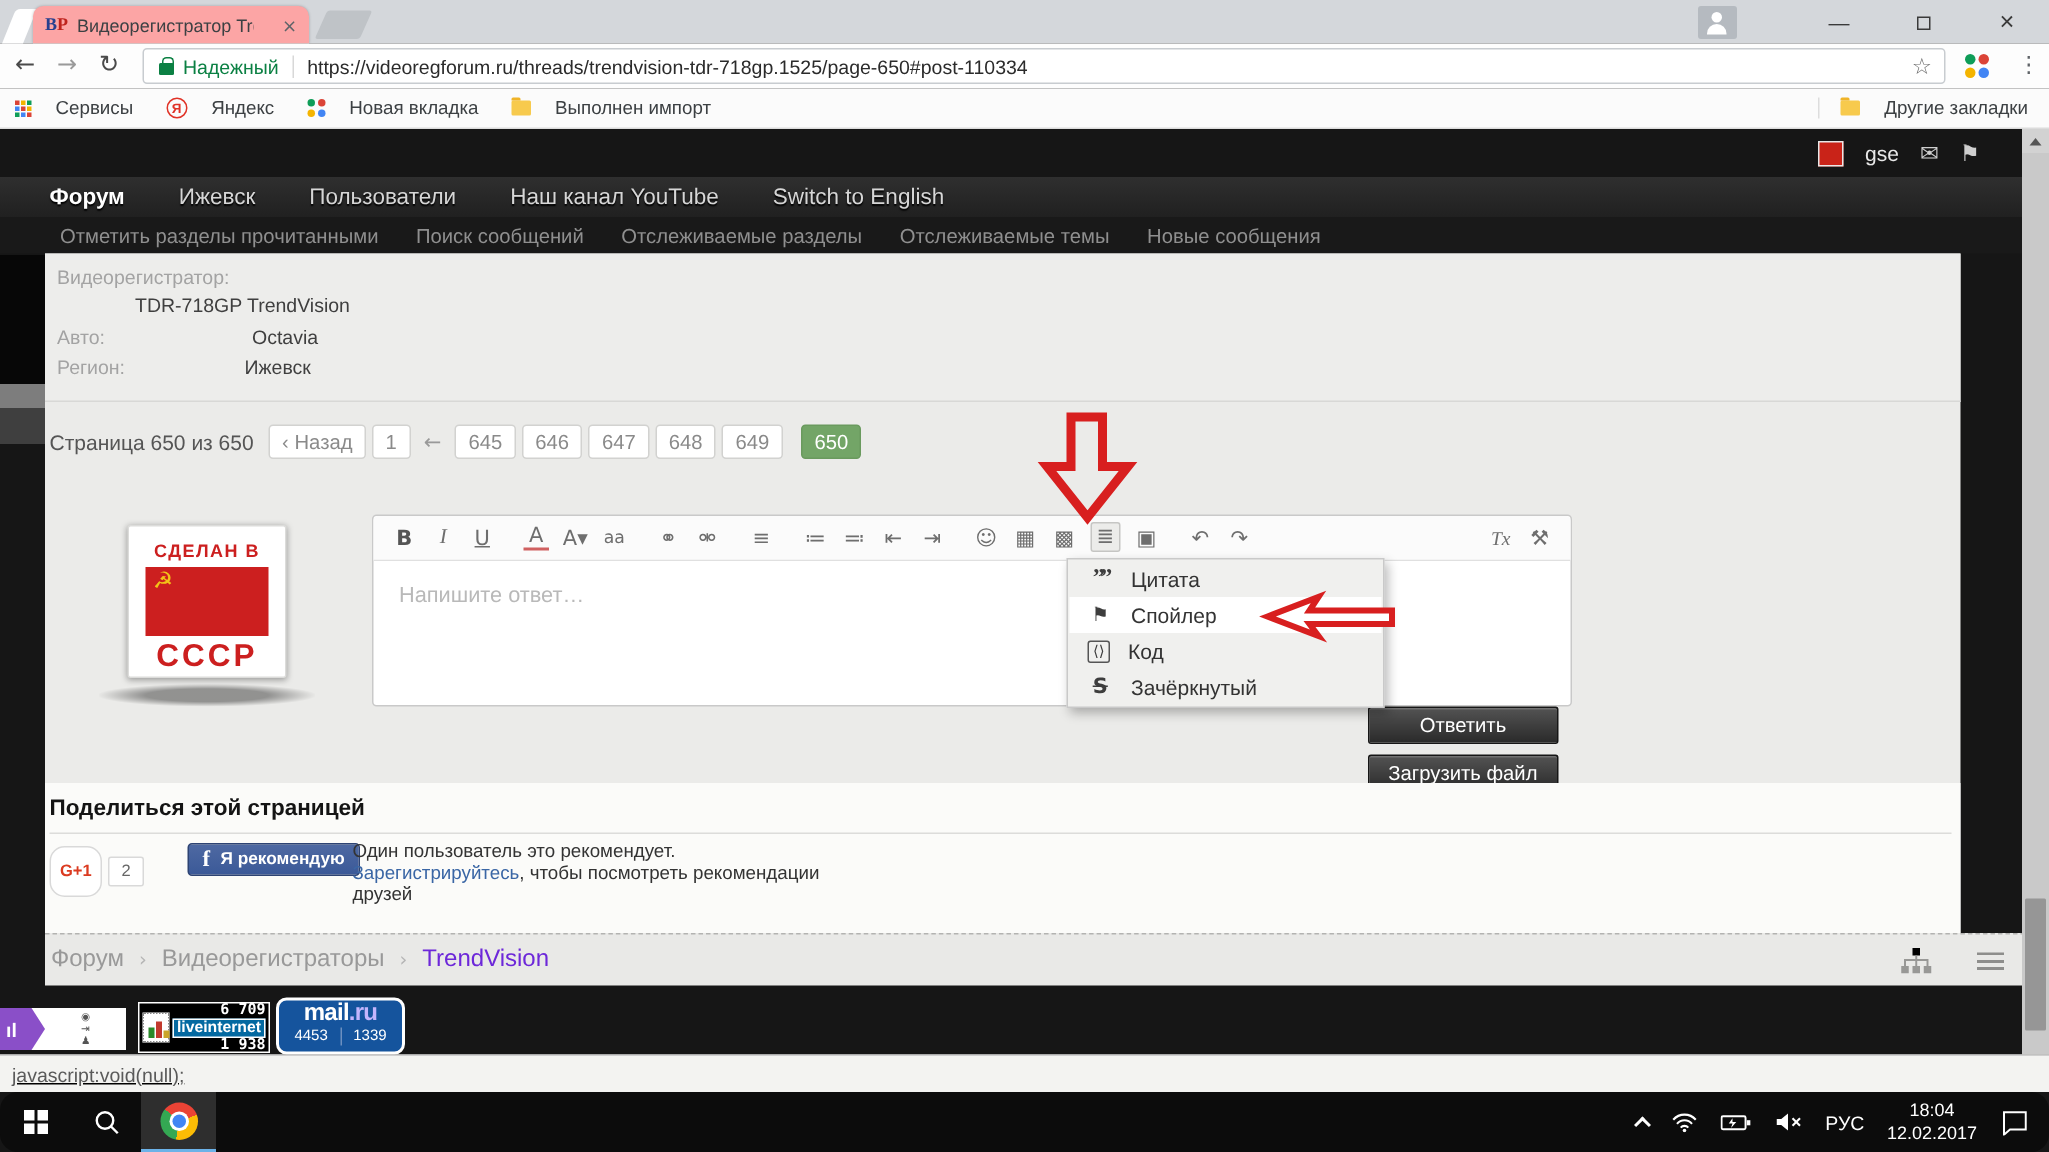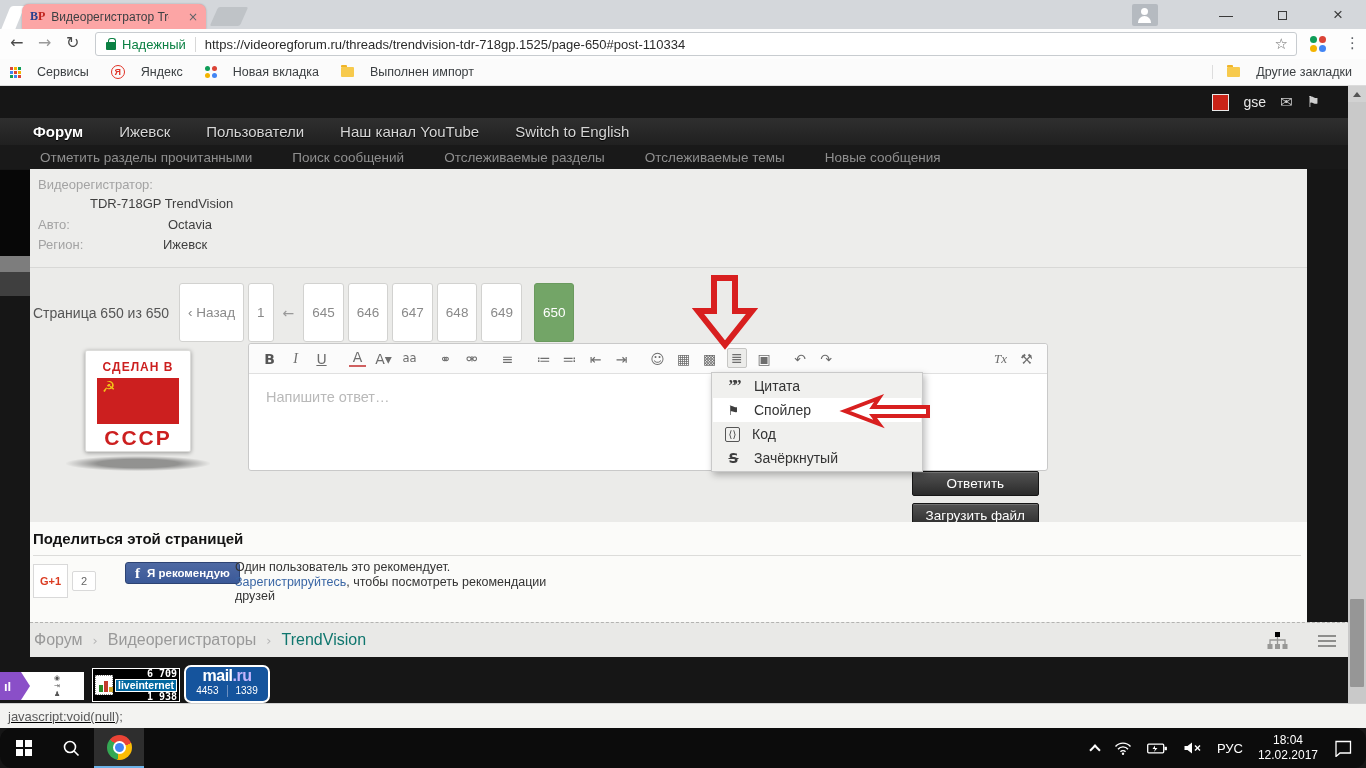--- a/index.html
+++ b/index.html
@@ -58,31 +58,31 @@
   .page { position:absolute; left:0; top:86px; width:1366px; height:617px; background:#161616; }
   .userbar { position:absolute; right:46px; top:5px; height:22px; display:flex; align-items:center; gap:14px; }
   .mini-avatar { width:17px; height:17px; background:#c92318; border:1px solid #e8e8e8; }
   .username { color:#e8e8e8; font-size:14px; }
   .hicon { color:#cfcfcf; font-size:15px; cursor:pointer; }
   .mainnav { position:absolute; left:0; top:32px; width:1350px; height:27px; background:linear-gradient(#2f2f2f,#202020);
              display:flex; align-items:center; padding-left:33px; gap:36px; }
   .mainnav a { color:#d6d6d6; font-size:15px; text-decoration:none; cursor:pointer; text-shadow:0 1px 1px #000; }
   .mainnav a.active { color:#fff; font-weight:bold; }
   .subnav { position:absolute; left:0; top:59px; width:1350px; height:24px; background:#191919;
-            display:flex; align-items:center; padding-left:40px; gap:40px; }
+            display:flex; align-items:center; padding-left:40px; gap:25px; }
   .subnav a { color:#8f8f8f; font-size:13.5px; text-decoration:none; cursor:pointer; }
 
   .panel { position:absolute; left:30px; top:83px; width:1277px; height:453px; background:#ebebe9; }
   .profile-block { position:absolute; left:0; top:0; width:100%; height:99px; background:#ededeb; border-bottom:1px solid #d8d8d6; }
   .pf-label { position:absolute; color:#a3a3a3; font-size:13px; }
   .pf-value { position:absolute; color:#3f3f3f; font-size:13px; }
 
   .pagerow { position:absolute; left:3px; top:114px; display:flex; align-items:center; gap:4px; }
   .page-label { color:#555; font-size:14px; margin-right:6px; }
-  .pg { background:#fff; border:1px solid #d2d2d0; border-radius:3px; padding:21px 8px; color:#8a8a8a; font-size:13.5px; cursor:pointer; }
+  .pg { background:#fff; border:1px solid #d2d2d0; border-radius:3px; padding:3px 8px; color:#8a8a8a; font-size:13.5px; cursor:pointer; }
   .pg-gap { color:#999; font-size:14px; padding:0 5px; cursor:pointer; }
   .pg-cur { background:#73a567; border-color:#6a9a5e; color:#fff; margin-left:8px; }
 
   .avatar-card { position:absolute; left:55px; top:181px; width:106px; height:102px; background:#fff; border:1px solid #dcdcda;
                  border-radius:2px; box-shadow:0 1px 4px rgba(0,0,0,.35); text-align:center; cursor:pointer; }
   .av-top { color:#cc1f1f; font-weight:bold; font-size:12px; letter-spacing:1px; margin-top:9px; }
   .av-flag { width:82px; height:46px; background:#cc1f1f; margin:4px auto 2px; text-align:left; }
   .av-sym { color:#f2c318; font-size:15px; padding-left:5px; }
   .av-bottom { color:#cc1f1f; font-weight:bold; font-size:21px; letter-spacing:2px; }
   .avatar-shadow { position:absolute; left:36px; top:287px; width:144px; height:15px;
@@ -114,35 +114,35 @@
   .mi-strike { font-weight:bold; text-decoration:line-through; font-size:14px; }
 
   .btnrow { position:absolute; top:302px; right:268px; display:flex; gap:7px;flex-direction:column; }
   .dark-btn { background:linear-gradient(#535353,#2a2a2a); border:1px solid #161616; border-radius:2px; color:#fff;
               font-size:13.5px; padding:4px 13px; cursor:pointer; box-shadow:inset 0 1px 0 rgba(255,255,255,.18); font-family:inherit; }
 
   .share { position:absolute; left:0; top:353px; width:100%; height:100px; background:#fbfbf9; }
   .share-title { position:absolute; left:3px; top:8px; width:1268px; font-size:15px; font-weight:bold; color:#141414;
                  padding-bottom:8px; border-bottom:1px solid #dcdcda; }
   .gplus { position:absolute; left:3px; top:42px; display:flex; align-items:center; }
-  .gplus-btn { height:20px; background:#fff; border:1px solid #d9d9d9; border-radius:0; color:#db3b21; font-weight:bold;
+  .gplus-btn { height:20px; background:#fff; border:1px solid #d9d9d9; border-radius:10px; color:#db3b21; font-weight:bold;
                font-size:11px; display:flex; align-items:center; padding:16px 6px; cursor:pointer; }
   .gplus-count { height:20px; min-width:24px; background:#fff; border:1px solid #d9d9d9; border-radius:2px; color:#666;
                  font-size:11px; display:flex; align-items:center; justify-content:center; margin-left:4px; }
   .fb-btn { position:absolute; left:95px; top:40px; height:22px; background:linear-gradient(#4e69a2,#3b5998); border:1px solid #2d4373;
             border-radius:3px; color:#fff; display:flex; align-items:center; gap:7px; padding:0 9px; cursor:pointer; }
   .fb-f { font-family:"Liberation Serif", serif; font-weight:bold; font-size:15px; }
   .fb-label { font-weight:bold; font-size:11.5px; }
   .share-text { position:absolute; left:205px; top:38px; font-size:12.5px; color:#333; line-height:14.5px; }
   .share-link { color:#3a66a5; cursor:pointer; }
 
   .breadcrumb { position:absolute; left:30px; top:536px; width:1320px; height:35px; background:#e9e9e7;
                 border-top:1px dashed #b3b3b1; display:flex; align-items:center; padding-left:4px; gap:10px; }
   .bc-item { color:#999; font-size:16px; cursor:pointer; }
-  .bc-item.last { color:#0f766e; }
+  .bc-item.last { color:#6d28d9; }
   .bc-sep { color:#b5b5b5; font-size:13px; }
   .bc-icons { position:absolute; right:0; top:0; height:35px; width:120px; }
   .sitemap-ic { position:absolute; right:62px; top:9px; cursor:pointer; }
   .burger-ic { position:absolute; right:14px; top:12px; width:18px; height:12px; cursor:pointer;
                background:repeating-linear-gradient(to bottom, #8e8e8c 0 2px, rgba(0,0,0,0) 2px 5px); }
 
   
   .badge-metrika { position:absolute; left:0; top:586px; width:84px; height:28px; background:#fff; display:flex; cursor:pointer; }
   .metrika-arrow { width:30px; height:28px; background:#8a4fc8; clip-path:polygon(0 0, 70% 0, 100% 50%, 70% 100%, 0 100%);
                    color:#fff; font-size:13px; font-weight:bold; display:flex; align-items:center; padding-left:4px; }

